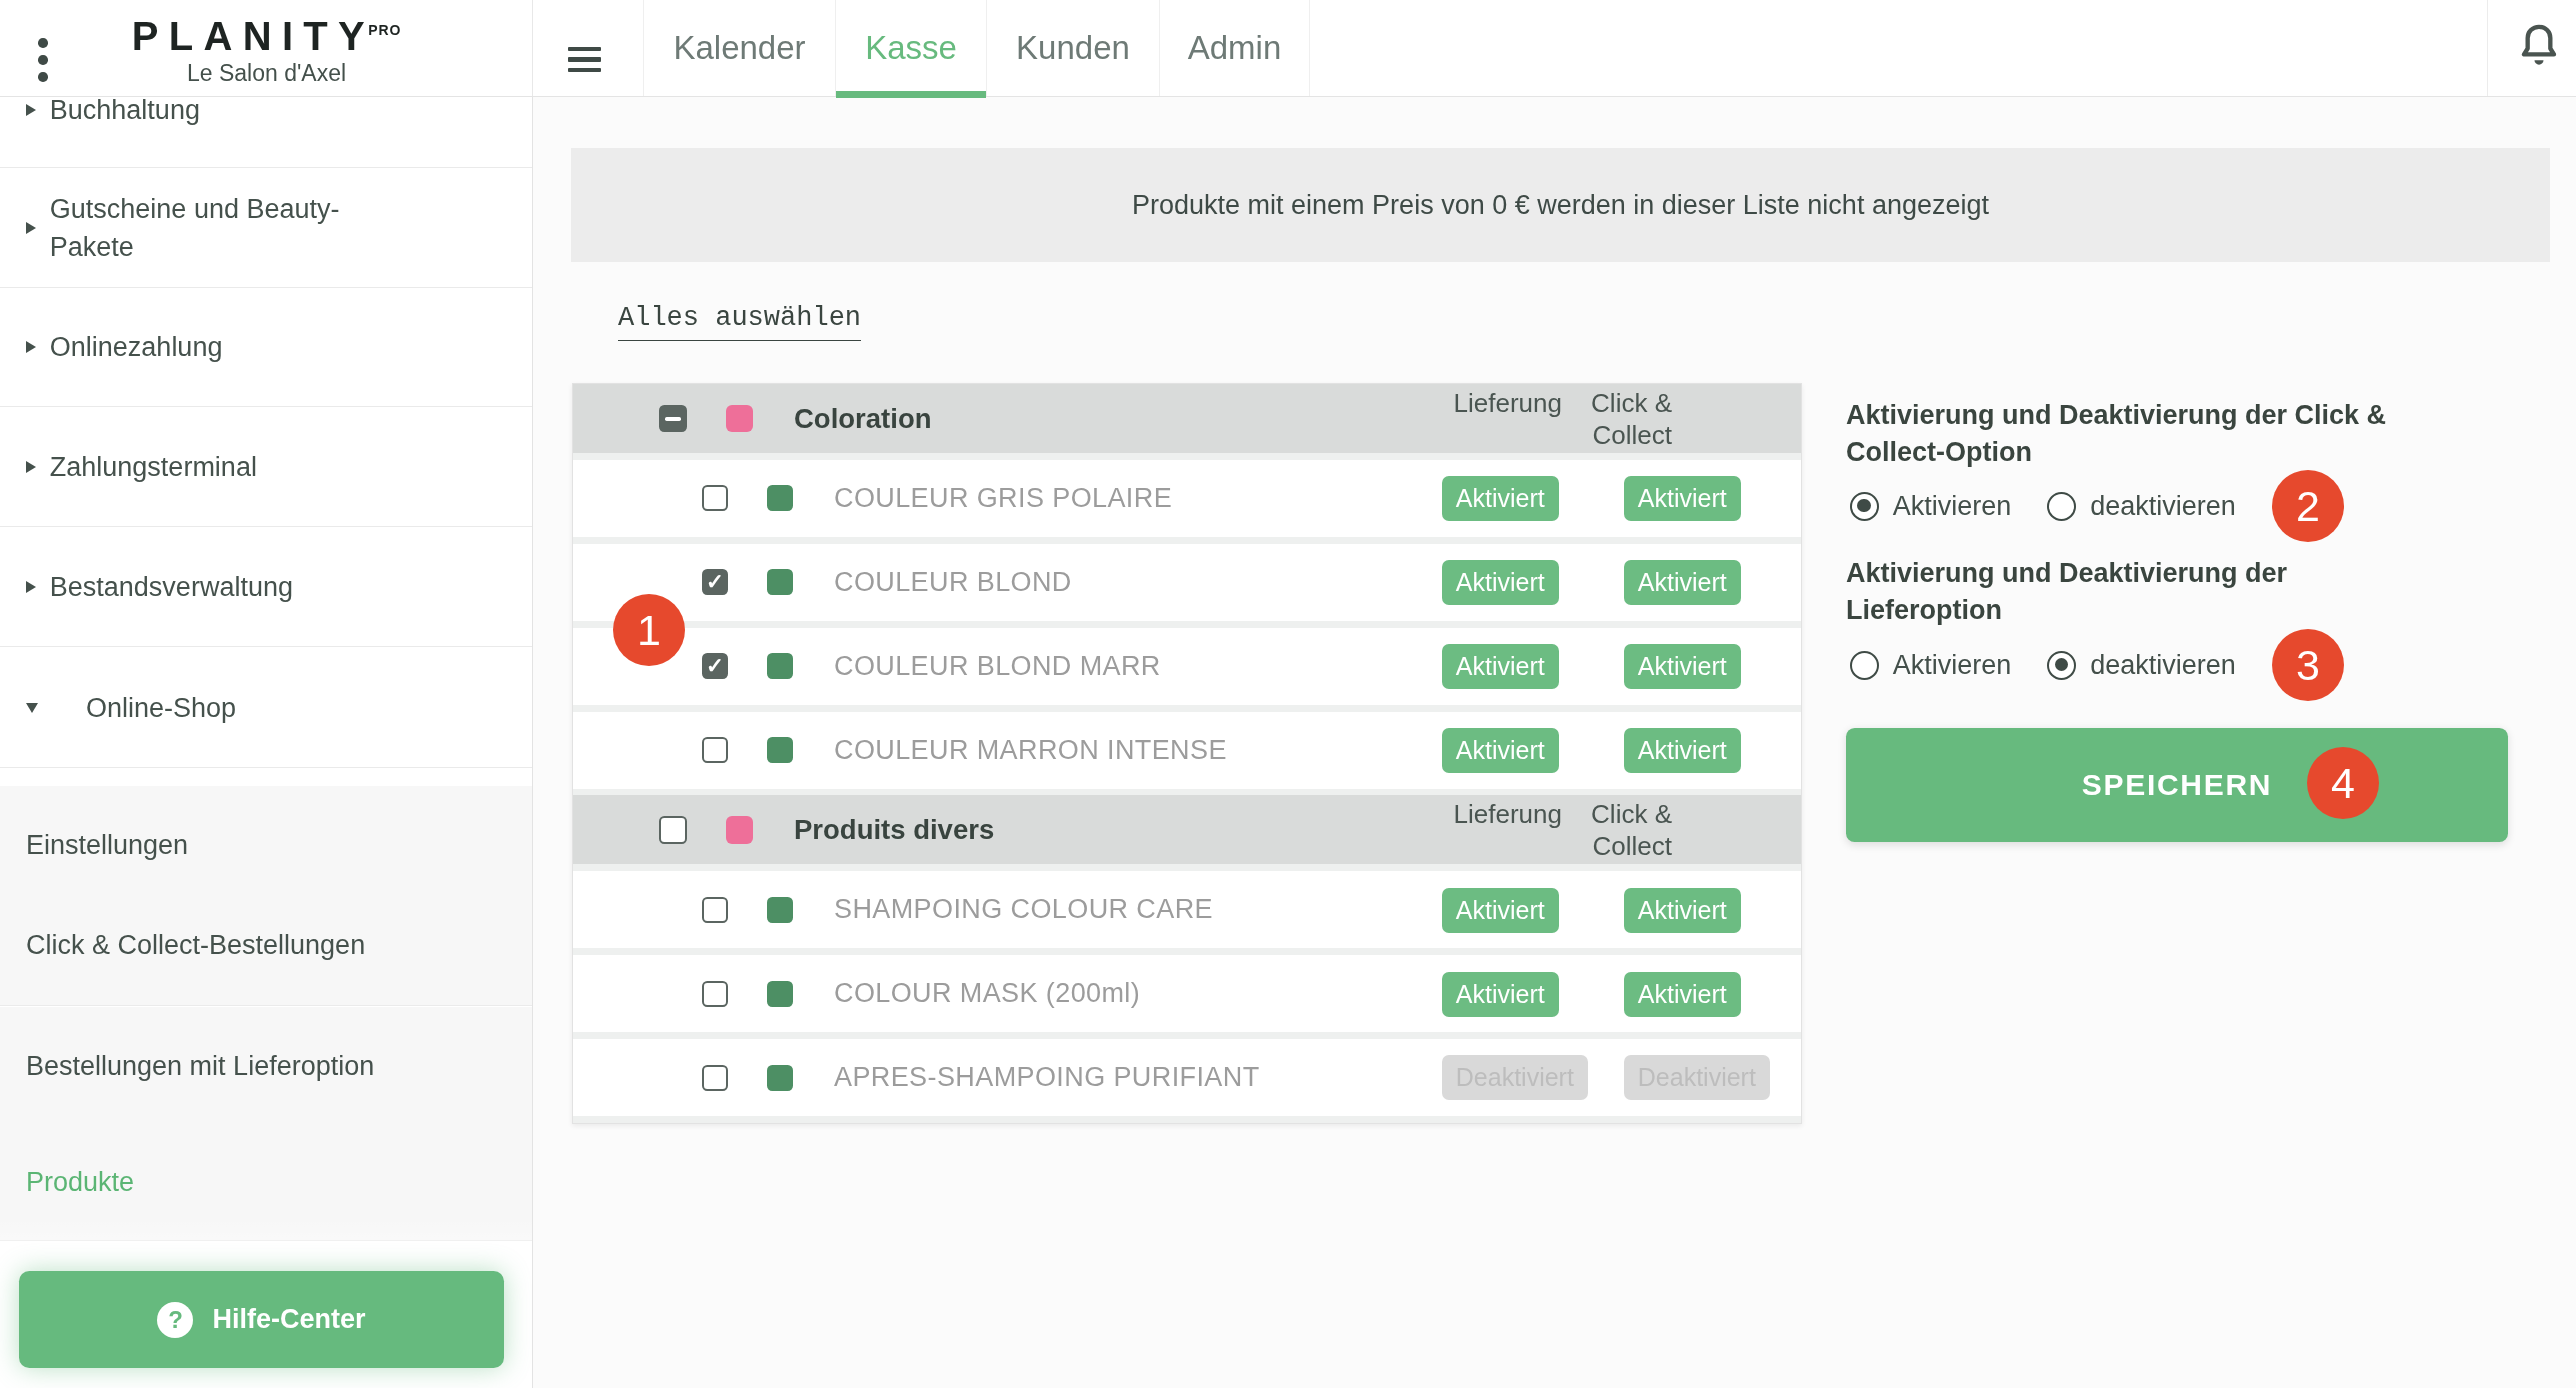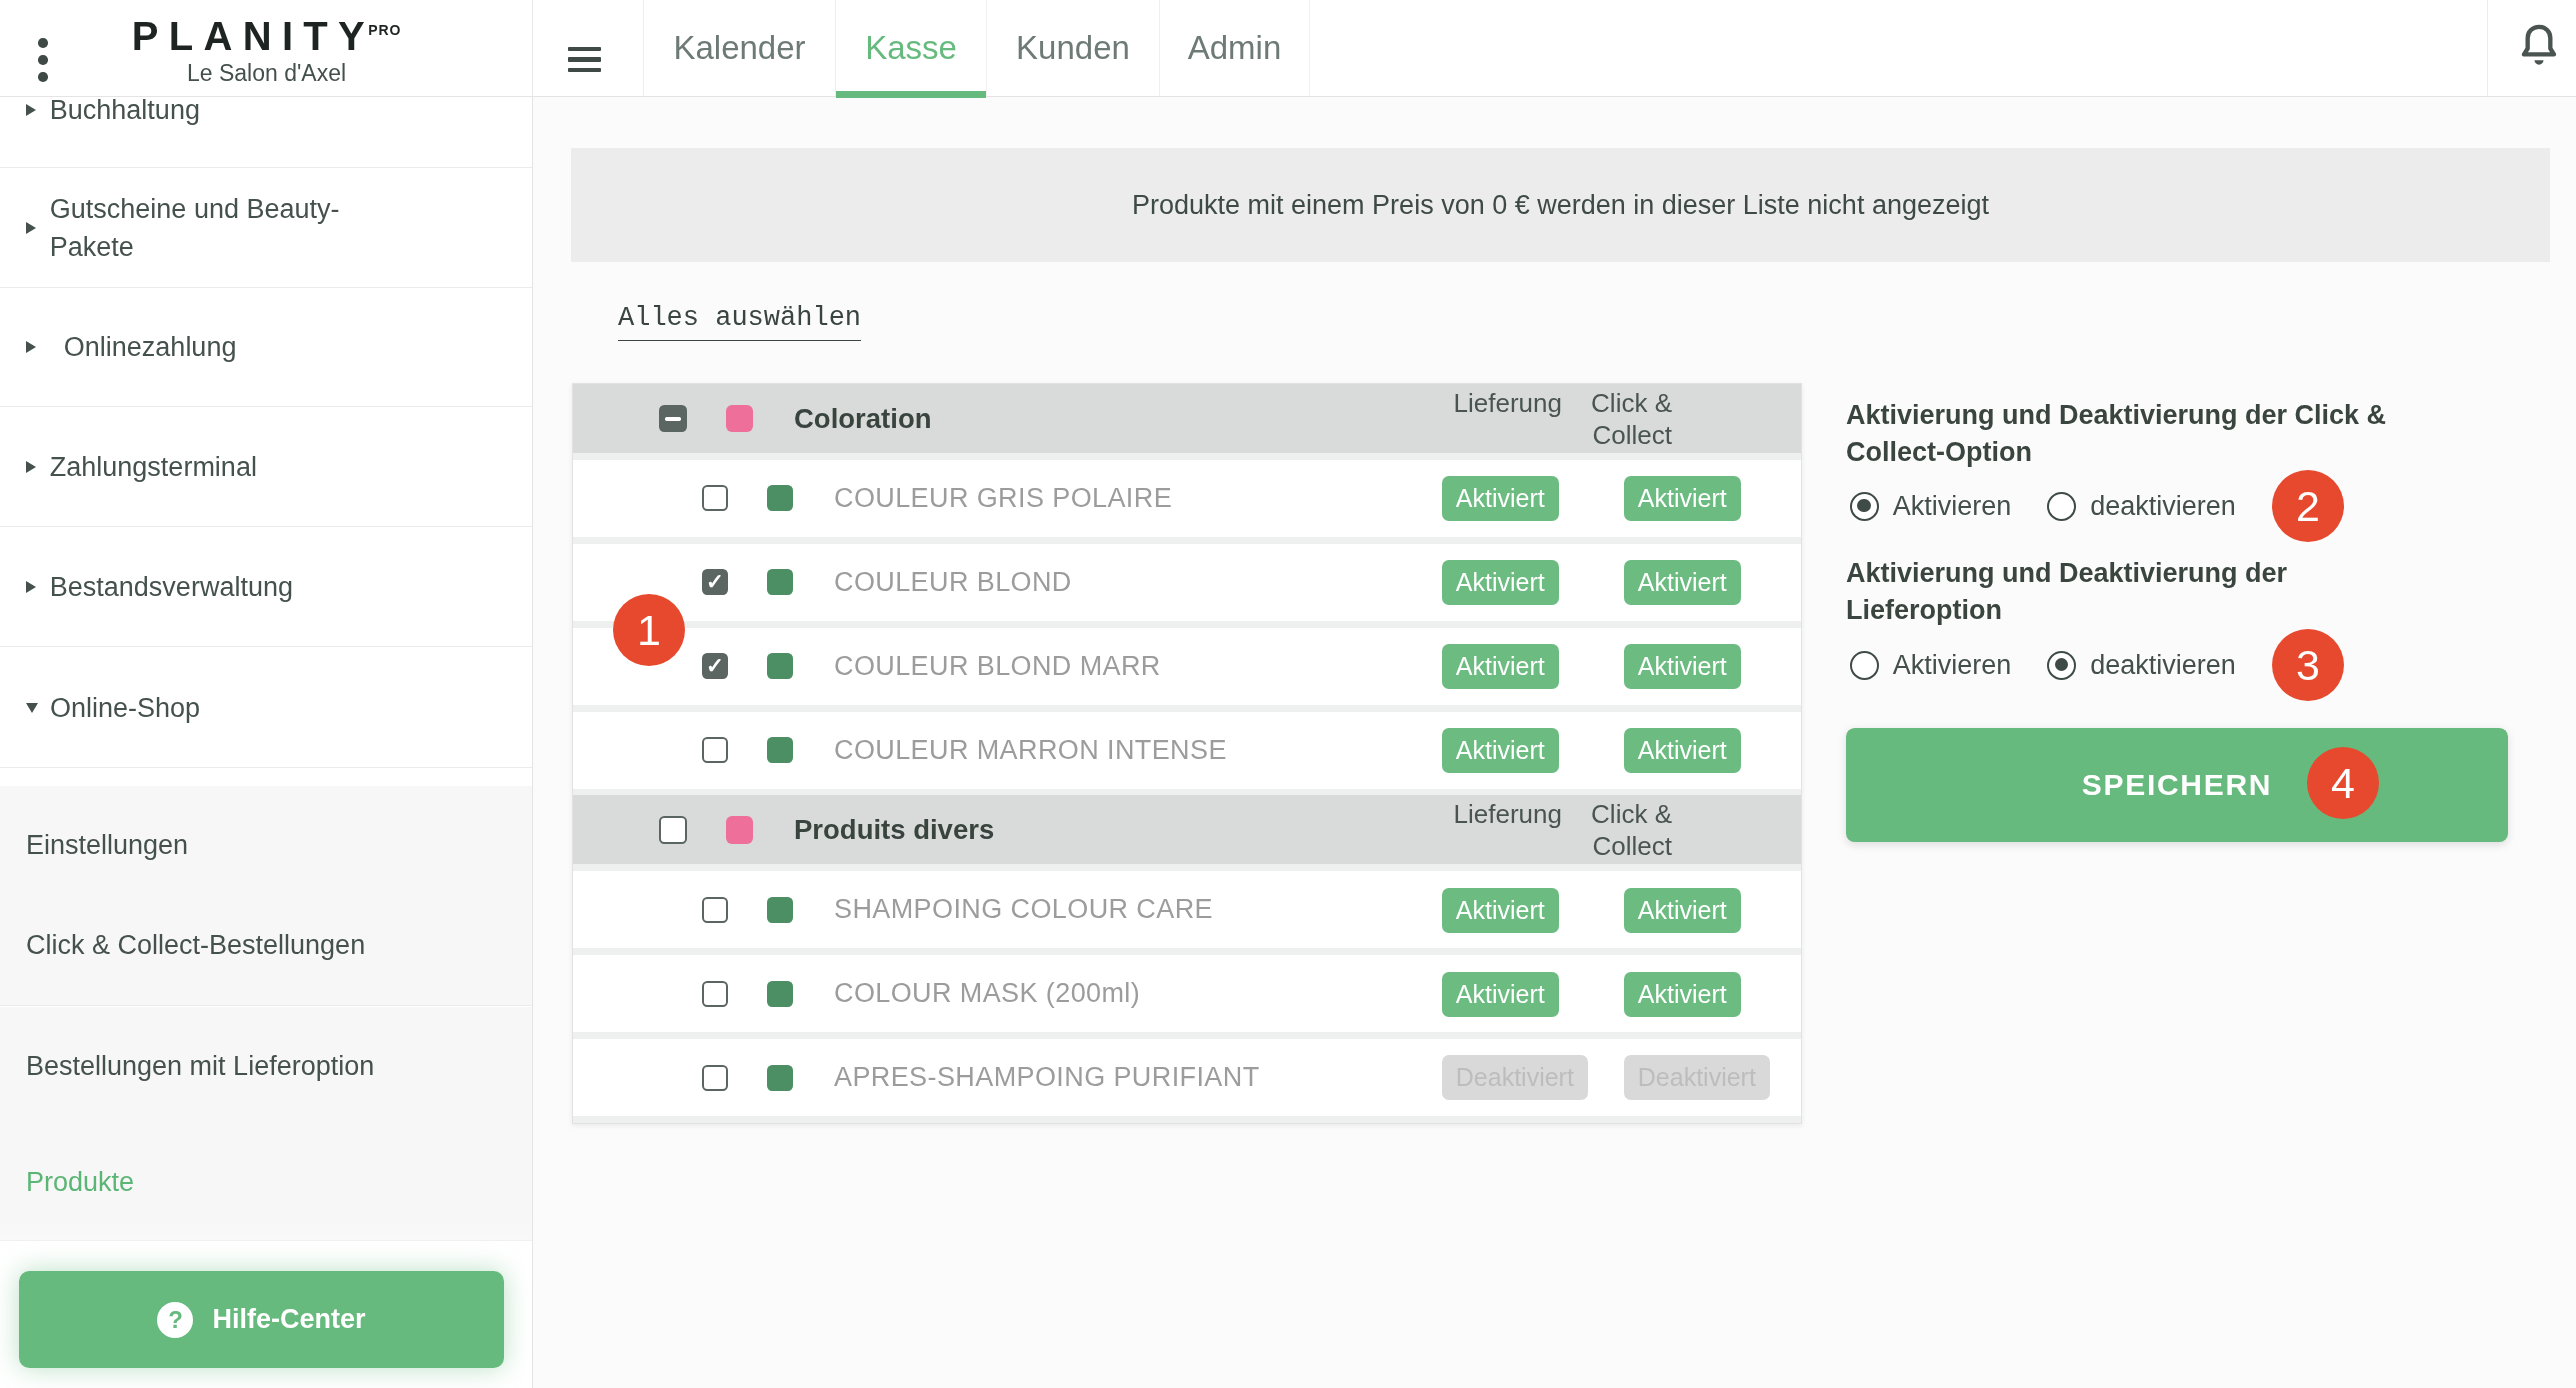--- a/index.html
+++ b/index.html
@@ -121,33 +121,33 @@
 
   <nav class="sidebar">
     <div class="side-item" style="top:52px; height:116px;">
       <span class="tri-r"></span>
       <span class="side-label">Buchhaltung</span>
     </div>
     <div class="side-item" style="top:168px; height:120px;">
       <span class="tri-r"></span>
       <span class="side-label">Gutscheine und Beauty-Pakete</span>
     </div>
-    <div class="side-item" style="top:288px; height:119px;gap:14px;">
+    <div class="side-item" style="top:288px; height:119px;">
       <span class="tri-r"></span>
       <span class="side-label">Onlinezahlung</span>
     </div>
     <div class="side-item" style="top:407px; height:120px;">
       <span class="tri-r"></span>
       <span class="side-label">Zahlungsterminal</span>
     </div>
     <div class="side-item" style="top:527px; height:120px;">
       <span class="tri-r"></span>
       <span class="side-label">Bestandsverwaltung</span>
     </div>
-    <div class="side-item" style="top:648px; height:120px;">
+    <div class="side-item" style="top:648px; height:120px;gap:36px;">
       <span class="tri-d"></span>
       <span class="side-label">Online-Shop</span>
     </div>
     <div class="sub-item" style="top:786px; height:119px;">
       <span class="sub-label">Einstellungen</span>
     </div>
     <div class="sub-item" style="top:886px; height:120px;">
       <span class="sub-label">Click &amp; Collect-Bestellungen</span>
     </div>
     <div class="sub-item" style="top:1007px; height:119px;">

